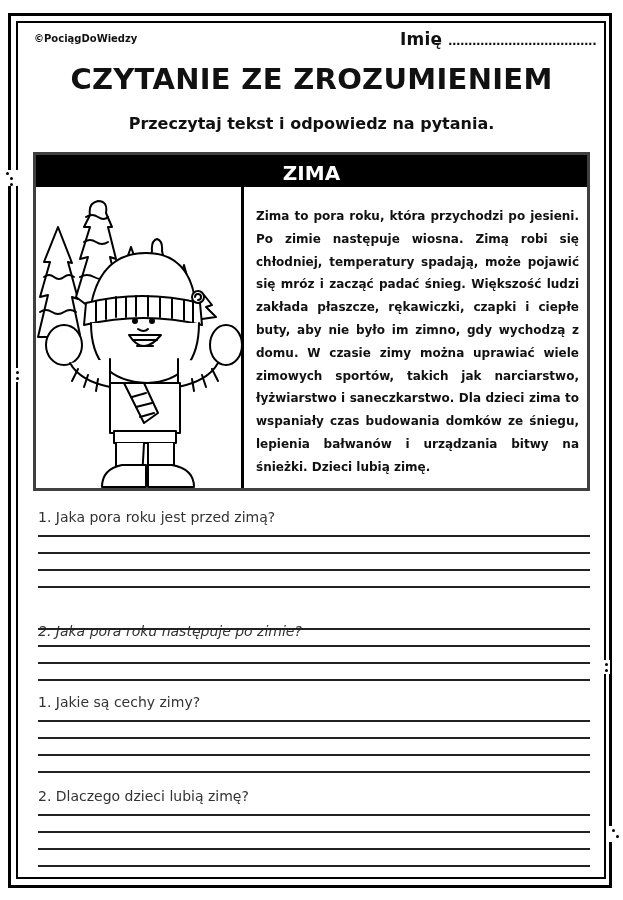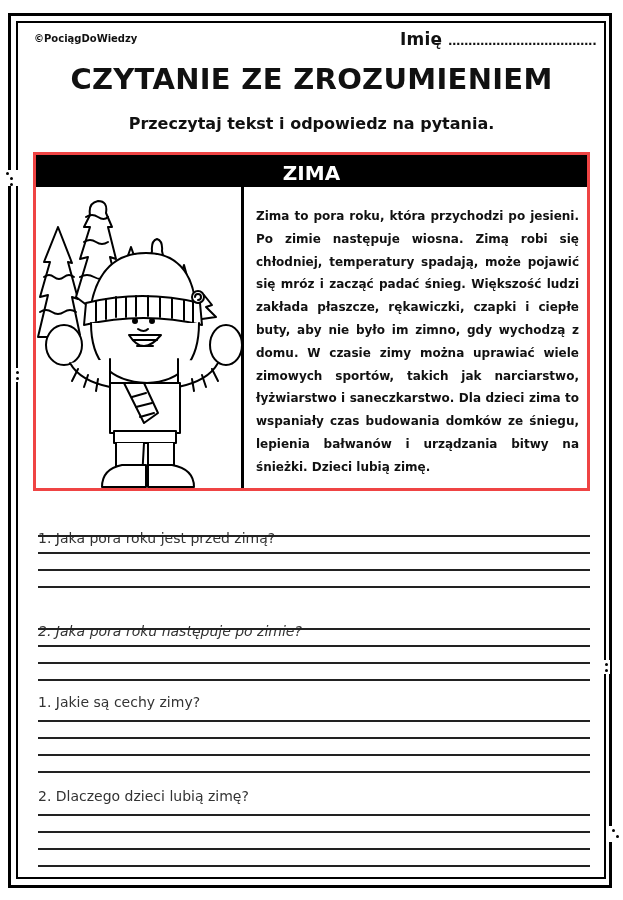--- a/index.html
+++ b/index.html
@@ -6,21 +6,21 @@
   body { width:623px; height:900px; position:relative; overflow:hidden; font-family:"DejaVu Sans", sans-serif; color:#111; }
   .outer { position:absolute; left:8px; top:13px; width:598px; height:869px; border:3px solid #000; }
   .inner { position:absolute; left:16px; top:21px; width:586px; height:854px; border:2px solid #000; }
   .gap { position:absolute; background:#fff; }
   .dot { position:absolute; width:3px; height:3px; background:#000; border-radius:50%; }
   .brand { position:absolute; left:34px; top:33px; font-size:10px; font-weight:bold; }
   .name { position:absolute; left:376px; top:29px; font-size:17px; font-weight:bold; letter-spacing:0.2px;margin-left:24px; }
   .name .dots { font-size:12px; font-weight:bold; letter-spacing:0; }
   .title { position:absolute; left:0; width:623px; top:62px; text-align:center; font-size:29px; font-weight:bold; letter-spacing:0.3px; }
   .subtitle { position:absolute; left:0; width:623px; top:114px; text-align:center; font-size:16px; font-weight:bold; }
-  .reading-box { position:absolute; left:33px; top:152px; width:551px; height:333px; border:3px solid #ef4444; }
+  .reading-box { position:absolute; left:33px; top:152px; width:551px; height:333px; border:3px solid #404040; }
   .reading-head { position:absolute; left:0; top:0; width:551px; height:32px; background:#000; color:#fff; font-size:20px; font-weight:bold; text-align:center; line-height:36px; }
   .divider { position:absolute; left:205px; top:32px; width:3px; height:301px; background:#000; }
   .illus { position:absolute; left:0; top:32px; width:205px; height:301px; }
   .passage { position:absolute; left:220px; top:50px; width:323px; font-size:12px; font-weight:bold; line-height:22.8px; text-align:justify; }
   .q { position:absolute; left:38px; font-family:"DejaVu Sans", sans-serif; font-size:14px; color:#333; }
   .line { position:absolute; left:38px; width:552px; height:2px; background:#222; }
 </style>
 </head>
 <body>
 
@@ -89,21 +89,21 @@
       <path d="M80 256 l0 36 l26 0 l2 -36 M112 256 l0 36 l26 0 l0 -36" fill="#fff"></path>
 
       <path d="M66 300 q0 -18 20 -22 l24 0 l0 22 Z" fill="#fff"></path>
       <path d="M112 300 l0 -22 l24 0 q22 4 22 22 Z" fill="#fff"></path>
     </svg>
   </div>
   <div class="divider"></div>
   <div class="passage">Zima to pora roku, która przychodzi po jesieni. Po zimie następuje wiosna. Zimą robi się chłodniej, temperatury spadają, może pojawić się mróz i zacząć padać śnieg. Większość ludzi zakłada płaszcze, rękawiczki, czapki i ciepłe buty, aby nie było im zimno, gdy wychodzą z domu. W czasie zimy można uprawiać wiele zimowych sportów, takich jak narciarstwo, łyżwiarstwo i saneczkarstwo. Dla dzieci zima to wspaniały czas budowania domków ze śniegu, lepienia bałwanów i urządzania bitwy na śnieżki. Dzieci lubią zimę.</div>
 </div>
 
-<div class="q" style="top:530px;">1. Jaka pora roku jest przed zimą?</div>
+<div class="q" style="top:509px;">1. Jaka pora roku jest przed zimą?</div>
 <div class="line" style="top:535px;"></div>
 <div class="line" style="top:552px;"></div>
 <div class="line" style="top:569px;"></div>
 <div class="line" style="top:586px;"></div>
 
 <div class="q" style="top:623px;font-style:italic;">2. Jaka pora roku następuje po zimie?</div>
 <div class="line" style="top:628px;"></div>
 <div class="line" style="top:645px;"></div>
 <div class="line" style="top:662px;"></div>
 <div class="line" style="top:679px;"></div>

